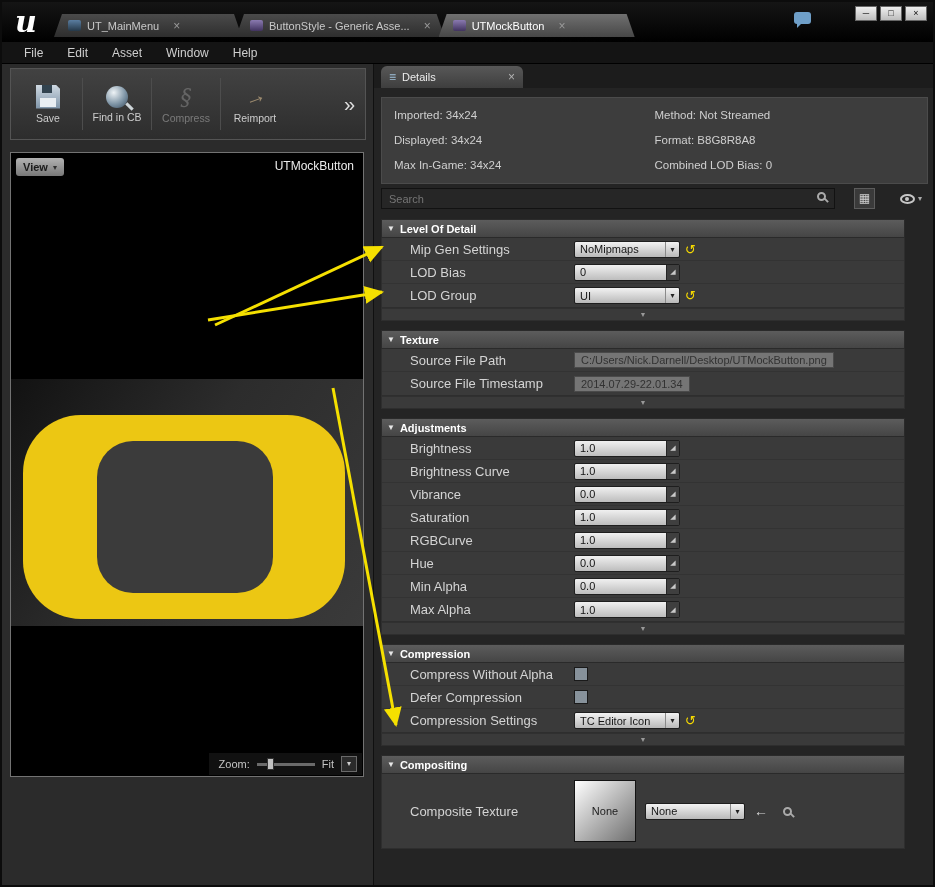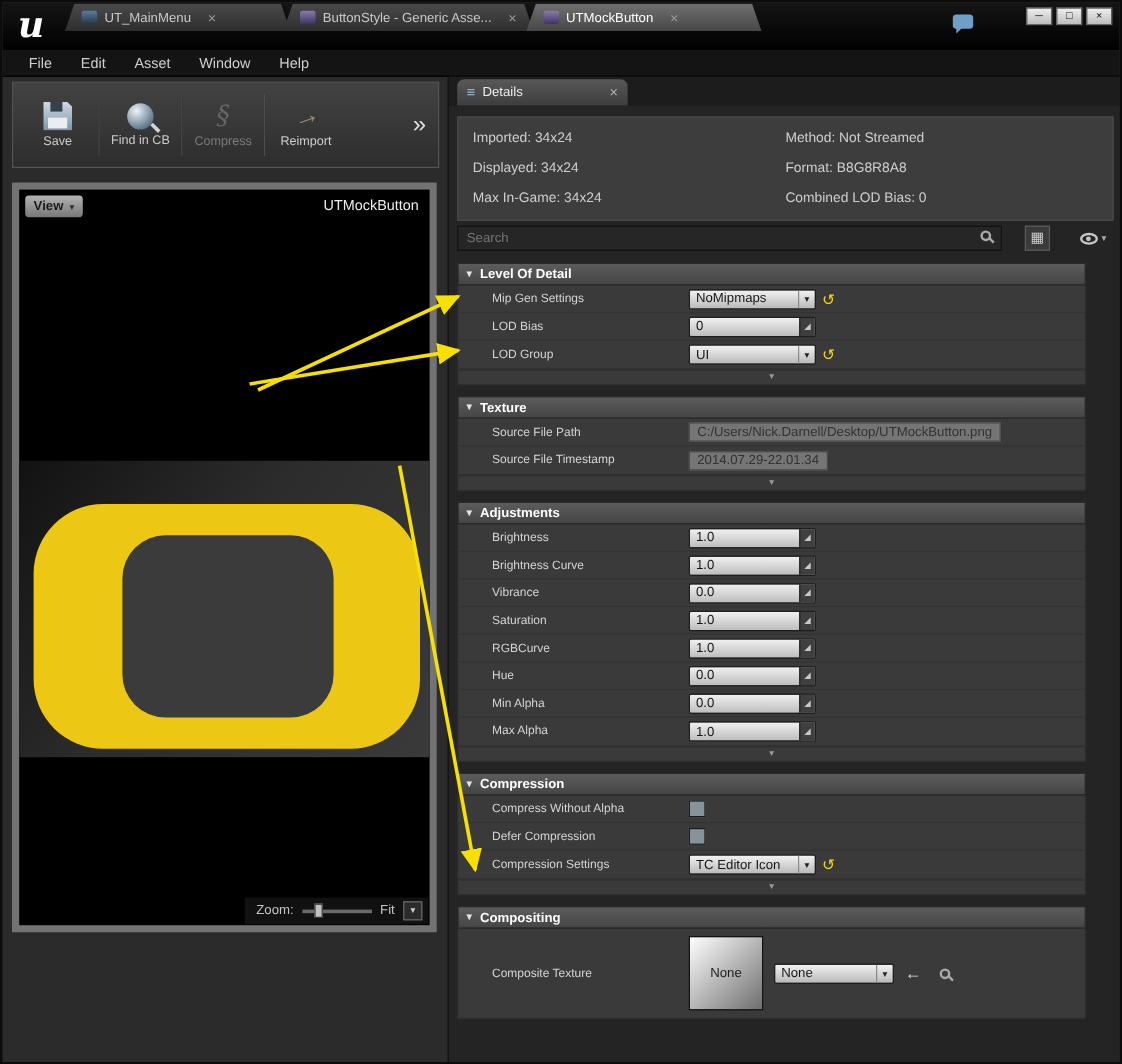--- a/index.html
+++ b/index.html
@@ -2,21 +2,21 @@
 <html><head>
 <meta charset="utf-8">
 <style>
   * { box-sizing: border-box; margin: 0; padding: 0; }
   body { background:#1a1a1a; font-family:"Liberation Sans","DejaVu Sans",sans-serif; }
   .window { position:relative; width:935px; height:887px; background:#2b2b2b; overflow:hidden; border:2px solid #0c0c0c; }
 
   
   .titlebar { position:absolute; left:0; top:0; width:100%; height:40px; background:linear-gradient(#151515,#000); }
   .logo { position:absolute; left:8px; top:2px; width:32px; height:36px; color:#fff; font-family:"DejaVu Serif",serif; font-style:italic; font-weight:bold; font-size:30px; line-height:36px; text-align:center; }
-  .tabs { position:absolute; left:52px; bottom:16px; display:flex; }
+  .tabs { position:absolute; left:52px; bottom:5px; display:flex; }
   .tab { position:relative; height:23px; display:flex; align-items:center; gap:6px; padding:0 14px 0 14px; background:linear-gradient(#4a4a4a,#2e2e2e); color:#c9c9c9; font-size:11px; clip-path:polygon(8px 0, calc(100% - 8px) 0, 100% 100%, 0 100%); margin-right:-6px; cursor:default; }
   .tab.active { background:linear-gradient(#707070,#474747); color:#fff; z-index:2; }
   .tab-icon { width:13px; height:11px; border-radius:2px; flex:0 0 auto; }
   .tab-icon.blue { background:linear-gradient(#5a7da0,#253848); }
   .tab-icon.purple { background:linear-gradient(#8a7ab0,#41335f); }
   .tab-close { color:#9a9a9a; font-size:12px; margin-left:8px; cursor:pointer; }
   .chat-bubble { position:absolute; right:122px; top:10px; width:17px; height:12px; background:#6f9fc8; border-radius:3px; cursor:pointer; }
   .chat-bubble::after { content:""; position:absolute; left:3px; bottom:-4px; border:4px solid transparent; border-top-color:#6f9fc8; border-left-color:#6f9fc8; }
   .win-controls { position:absolute; right:6px; top:4px; display:flex; gap:3px; }
   .win-btn { width:22px; height:15px; background:linear-gradient(#efefef,#bdbdbd); border:1px solid #666; color:#111; font-size:9px; line-height:13px; text-align:center; cursor:pointer; }
@@ -34,21 +34,21 @@
   .icon-save { width:24px; height:24px; background:linear-gradient(#cfd9e2,#7e94a8); clip-path:polygon(0 0,82% 0,100% 18%,100% 100%,0 100%); position:relative; }
   .icon-save::before { content:""; position:absolute; left:6px; top:0; width:10px; height:8px; background:#32434f; }
   .icon-save::after { content:""; position:absolute; left:4px; bottom:2px; width:16px; height:9px; background:#e9eef2; }
   .icon-cb { width:22px; height:22px; border-radius:50%; background:radial-gradient(circle at 35% 30%, #eef3f6, #7f95a6 55%, #33475a); position:relative; }
   .icon-cb::after { content:""; position:absolute; right:-3px; bottom:-3px; width:3px; height:9px; background:#cfd6da; transform:rotate(-45deg); }
   .icon-compress { color:#9a9a9a; font-family:"DejaVu Serif",serif; font-style:italic; font-size:22px; line-height:24px; }
   .icon-reimport { color:#9c8a6e; font-size:22px; font-weight:bold; transform:rotate(-20deg); line-height:24px; }
   .toolbar-more { margin-left:auto; color:#e0e0e0; font-size:20px; padding:0 4px; cursor:pointer; }
 
   
-  .viewport { position:absolute; left:8px; top:150px; width:354px; height:625px; background:#000; border:6px solid #737373; overflow:hidden; cursor:crosshair; }
+  .viewport { position:absolute; left:8px; top:150px; width:354px; height:625px; background:#000; border:1px solid #737373; overflow:hidden; cursor:crosshair; }
   .view-btn { position:absolute; left:5px; top:5px; height:18px; display:flex; align-items:center; gap:5px; padding:0 7px; background:linear-gradient(#b2b2b2,#787878); border-radius:3px; color:#1b1b1b; font-size:11px; font-weight:bold; z-index:3; cursor:pointer; }
   .view-btn .dd { font-size:8px; color:#2e2e2e; }
   .vp-texname { position:absolute; right:9px; top:6px; color:#ececec; font-size:12px; z-index:3; }
   .vp-mid { position:absolute; left:0; top:226px; width:100%; height:247px; background:linear-gradient(125deg,#121212 0%,#2c2c2c 45%,#3a3a3a 100%); }
   .tex-outer { position:absolute; left:12px; top:36px; width:322px; height:204px; background:#ecc713; border-radius:58px; }
   .tex-inner { position:absolute; left:74px; top:26px; width:176px; height:152px; background:#3b3b3b; border-radius:36px; }
   .zoom-bar { position:absolute; right:1px; bottom:1px; height:22px; display:flex; align-items:center; gap:7px; background:rgba(18,18,18,.92); padding:0 5px 0 10px; z-index:3; }
   .zoom-label, .fit-label { color:#c4c4c4; font-size:11px; }
   .zoom-slider { position:relative; width:58px; height:12px; cursor:pointer; }
   .zoom-track { position:absolute; left:0; right:0; top:5px; height:3px; background:#6a6a6a; }
@@ -80,21 +80,21 @@
 
   .sections { margin:10px 7px 0 7px; width:524px; }
   .section { margin-bottom:9px; }
   .section-header { height:19px; background:linear-gradient(#5c5c5c,#454545); border:1px solid #2a2a2a; display:flex; align-items:center; gap:5px; padding-left:5px; cursor:pointer; }
   .sh-tri { color:#e6e6e6; font-size:8px; }
   .sh-title { color:#fff; font-size:11px; font-weight:bold; }
   .section-body { background:#3a3a3a; border:1px solid #2e2e2e; border-top:none; }
   .prop-row { display:flex; align-items:center; height:23px; border-bottom:1px solid #333; }
   .prop-row:last-child { border-bottom:none; }
   .prop-row.tall { height:74px; }
-  .prop-label { flex:0 0 192px; padding-left:28px; color:#d4d4d4; font-size:10px; }
+  .prop-label { flex:0 0 192px; padding-left:28px; color:#d4d4d4; font-size:13px; }
   .prop-value { display:flex; align-items:center; gap:5px; }
   .expander { height:13px; background:#3a3a3a; border:1px solid #2e2e2e; border-top:1px solid #303030; display:flex; align-items:center; justify-content:center; color:#999; font-size:7px; cursor:pointer; }
 
   .dropdown { width:106px; height:17px; background:linear-gradient(#f2f2f2,#b9b9b9); border:1px solid #1e1e1e; border-radius:2px; display:flex; align-items:center; cursor:pointer; }
   .dd-text { flex:1; padding:12px 5px; color:#161616; font-size:11px; white-space:nowrap; overflow:hidden; }
   .dd-arrow { width:14px; align-self:stretch; border-left:1px solid #8a8a8a; display:flex; align-items:center; justify-content:center; color:#222; font-size:8px; }
   .spin { width:106px; height:17px; background:linear-gradient(#f0f0f0,#bdbdbd); border:1px solid #1e1e1e; border-radius:2px; display:flex; align-items:center; cursor:text; }
   .spin-text { flex:1; padding:0 5px; color:#141414; font-size:11px; }
   .spin-grip { width:13px; align-self:stretch; background:#3f3f3f; border-left:1px solid #242424; display:flex; align-items:center; justify-content:center; color:#c9c9c9; font-size:7px; cursor:ns-resize; }
   .reset { color:#f5d900; font-size:13px; line-height:13px; cursor:pointer; }

